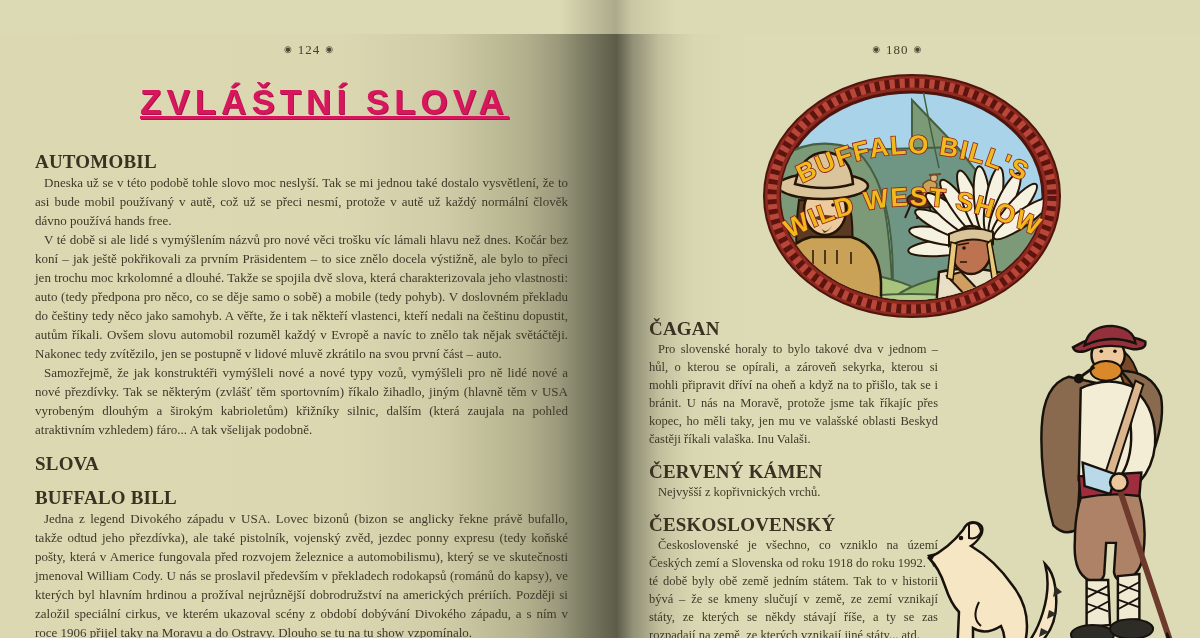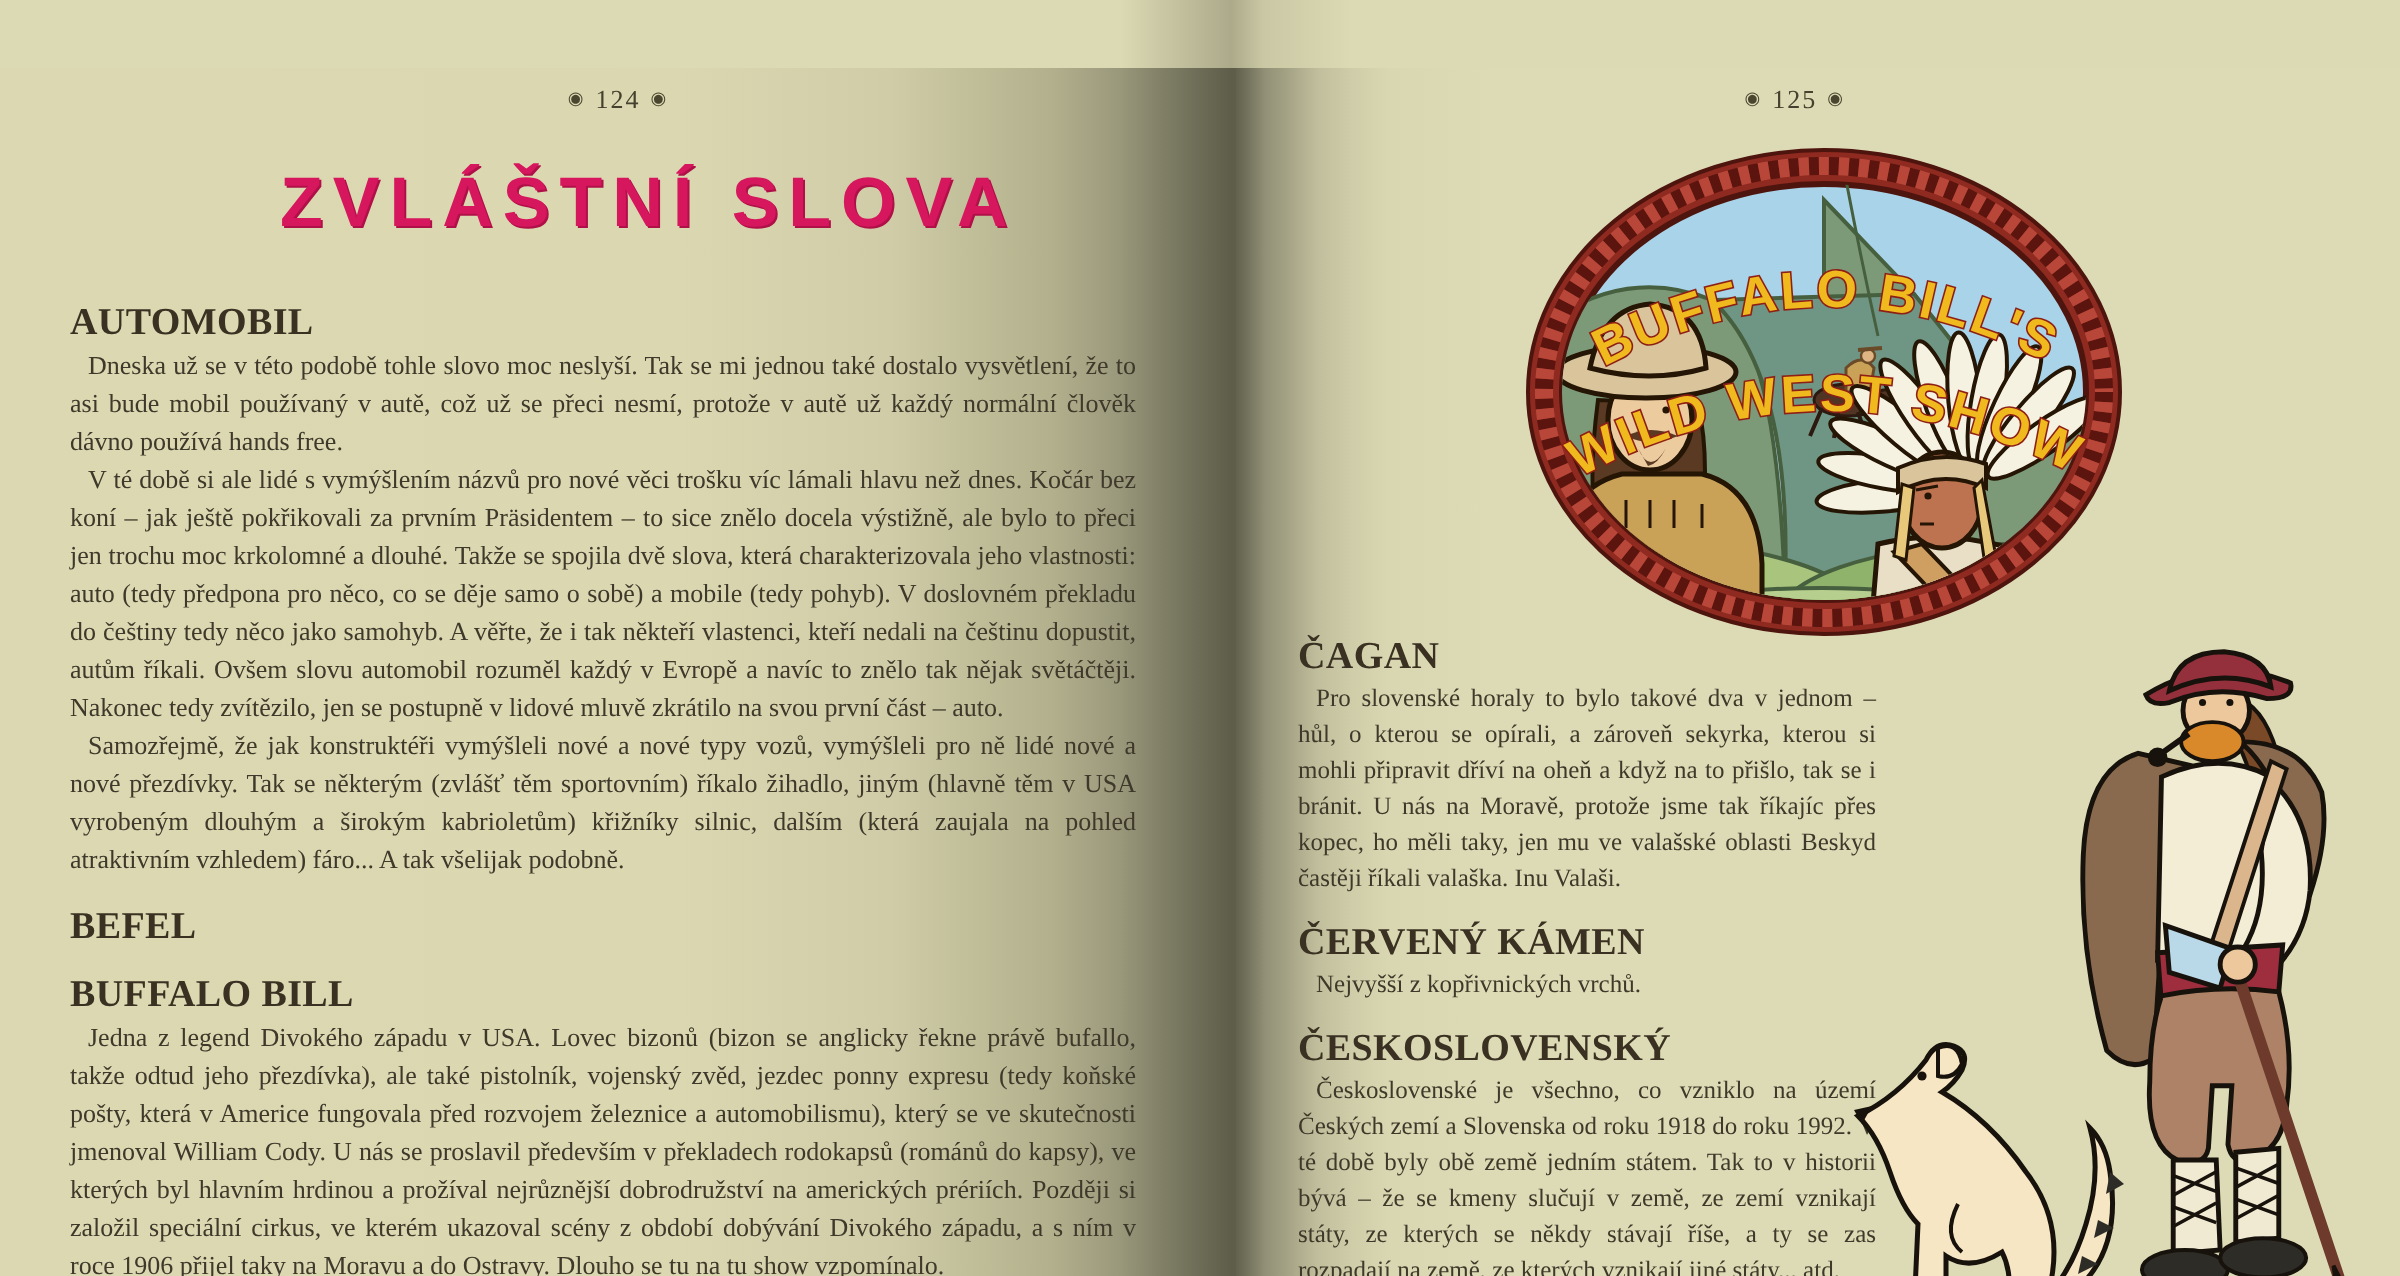--- a/index.html
+++ b/index.html
@@ -20,20 +20,21 @@
     position:absolute;top:8px;left:0;width:100%;text-align:center;
     font-size:13px;color:#44412e;letter-spacing:1px;
   }
   .page-right .page-head{width:96%;}
   .orn{font-size:9px;vertical-align:2px;color:#4a452f;padding:0 5px;}
   .book-title{
     position:absolute;left:140px;top:48px;
     font-family:"Liberation Sans",sans-serif;font-weight:bold;
     font-size:35px;letter-spacing:5px;color:#d6175e;
     text-shadow:1px 1px 0 #b01048;
+    text-decoration:underline;
   }
   .col{position:absolute;color:#3e392a;}
   .col-left{left:35px;top:118px;width:533px;font-size:13px;line-height:19px;}
   .col-right{left:31px;top:286px;width:289px;font-size:12.5px;line-height:18px;}
   .entry{margin-bottom:15px;}
   .term{
     font-weight:bold;font-size:19px;color:#3a3122;letter-spacing:.2px;
     margin-bottom:2px;
   }
   .entry p{margin:0;text-align:justify;text-indent:9px;}
@@ -54,32 +55,32 @@
   <div class="book-title">ZVLÁŠTNÍ SLOVA</div>
 
   <div class="col col-left">
     <div class="entry">
       <div class="term">AUTOMOBIL</div>
       <p>Dneska už se v této podobě tohle slovo moc neslyší. Tak se mi jednou také dostalo vysvětlení, že to asi bude mobil používaný v autě, což už se přeci nesmí, protože v autě už každý normální člověk dávno používá hands free.</p>
       <p>V té době si ale lidé s vymýšlením názvů pro nové věci trošku víc lámali hlavu než dnes. Kočár bez koní – jak ještě pokřikovali za prvním Präsidentem – to sice znělo docela výstižně, ale bylo to přeci jen trochu moc krkolomné a dlouhé. Takže se spojila dvě slova, která charakterizovala jeho vlastnosti: auto (tedy předpona pro něco, co se děje samo o sobě) a mobile (tedy pohyb). V doslovném překladu do češtiny tedy něco jako samohyb. A věřte, že i tak někteří vlastenci, kteří nedali na češtinu dopustit, autům říkali. Ovšem slovu automobil rozuměl každý v Evropě a navíc to znělo tak nějak světáčtěji. Nakonec tedy zvítězilo, jen se postupně v lidové mluvě zkrátilo na svou první část – auto.</p>
       <p>Samozřejmě, že jak konstruktéři vymýšleli nové a nové typy vozů, vymýšleli pro ně lidé nové a nové přezdívky. Tak se některým (zvlášť těm sportovním) říkalo žihadlo, jiným (hlavně těm v USA vyrobeným dlouhým a širokým kabrioletům) křižníky silnic, dalším (která zaujala na pohled atraktivním vzhledem) fáro... A tak všelijak podobně.</p>
     </div>
     <div class="entry">
-      <div class="term">BEFEL</div>
+      <div class="term">SLOVA</div>
     </div>
     <div class="entry">
       <div class="term">BUFFALO BILL</div>
       <p>Jedna z legend Divokého západu v USA. Lovec bizonů (bizon se anglicky řekne právě bufallo, takže odtud jeho přezdívka), ale také pistolník, vojenský zvěd, jezdec ponny expresu (tedy koňské pošty, která v Americe fungovala před rozvojem železnice a automobilismu), který se ve skutečnosti jmenoval William Cody. U nás se proslavil především v překladech rodokapsů (románů do kapsy), ve kterých byl hlavním hrdinou a prožíval nejrůznější dobrodružství na amerických prériích. Později si založil speciální cirkus, ve kterém ukazoval scény z období dobývání Divokého západu, a s ním v roce 1906 přijel taky na Moravu a do Ostravy. Dlouho se tu na tu show vzpomínalo.</p>
     </div>
   </div>
 </div>
 
 <div class="page page-right">
   <div class="page-head">
-    <span class="orn">◉</span><span>125</span><span class="orn">◉</span>
+    <span class="orn">◉</span><span>180</span><span class="orn">◉</span>
   </div>
 
   <svg class="illus" style="left:143px;top:38px" width="302" height="248" viewBox="0 0 302 248">
     <defs>
       <clipPath id="bclip">
           <ellipse cx="151" cy="124" rx="131" ry="104"></ellipse>
         </clipPath>
     </defs>
     <ellipse cx="151" cy="124" rx="148" ry="121" fill="#8f2a20" stroke="#4e140e" stroke-width="2"></ellipse>
     <ellipse cx="151" cy="124" rx="140" ry="113" fill="none" stroke="#5c150e" stroke-width="9" stroke-dasharray="5 5"></ellipse>

